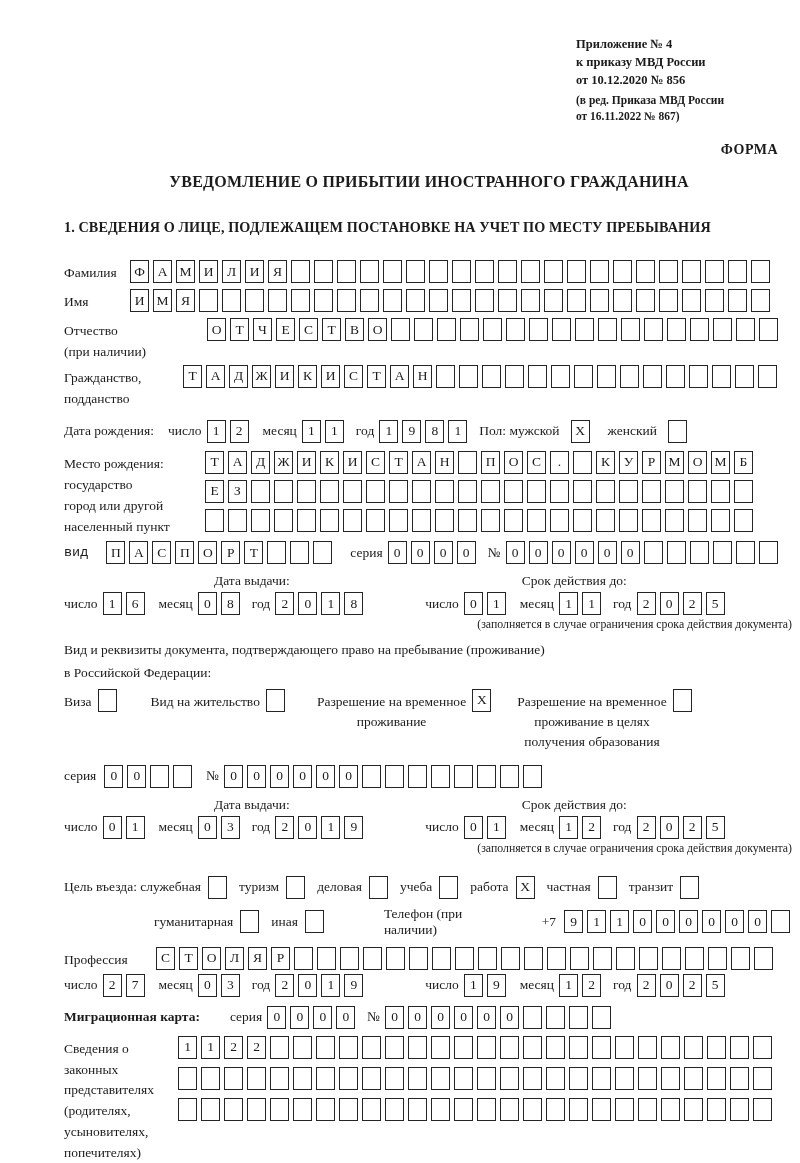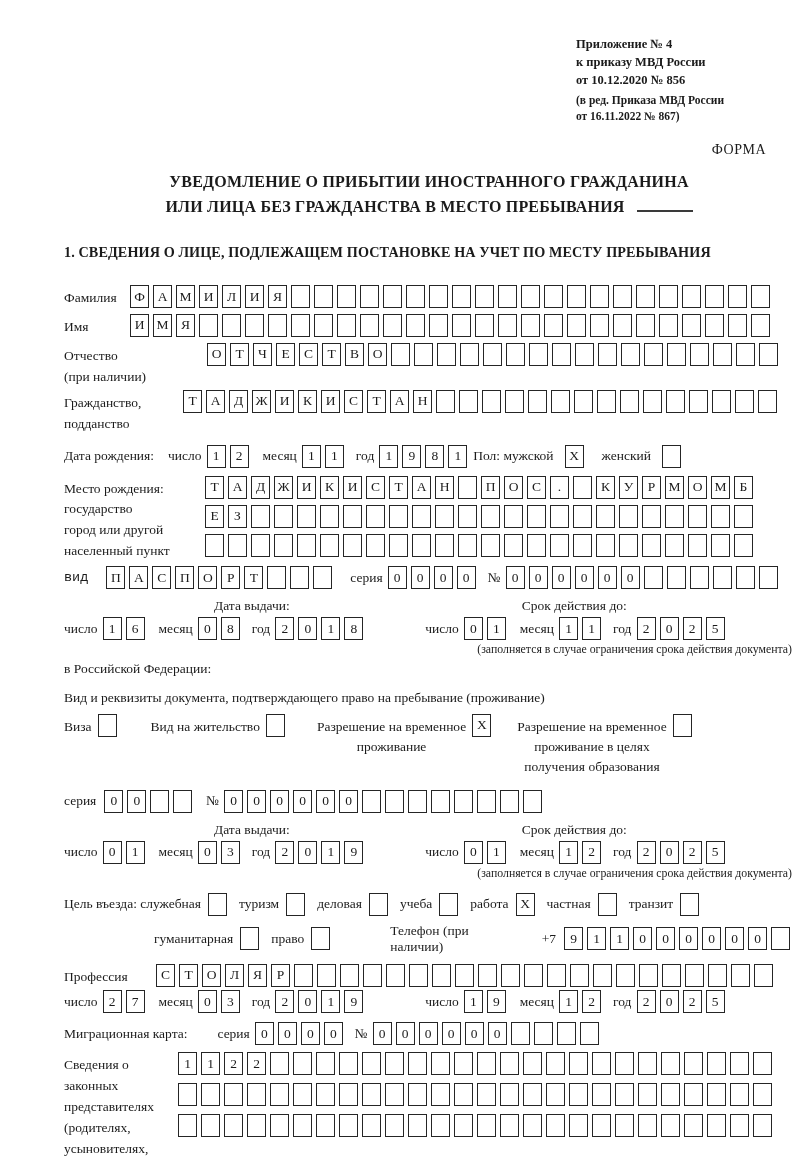--- a/index.html
+++ b/index.html
@@ -2,21 +2,21 @@
 <html><head>
 <meta charset="utf-8">
 <style>
   html,body{margin:0;padding:0;background:#ffffff;}
   body{width:800px;height:1163px;font-family:"Liberation Serif","DejaVu Serif",serif;color:#1b1b1b;}
   .page{position:relative;box-sizing:border-box;width:800px;height:1163px;padding:36px 6px 0 64px;overflow:hidden;}
 
   
   .hdr{width:190px;margin-left:auto;margin-right:28px;font-size:12.5px;line-height:1.42;font-weight:bold;}
   .hdr .sub{font-size:11.5px;margin-top:3px;line-height:1.4;}
-  .forma{ text-align:right;margin-right:28px;margin-top:18px;font-weight:normal;font-size:14px;letter-spacing:.5px;}
+  .forma{ text-align:right;margin-right:16px;margin-top:18px;font-weight:bold;font-size:14px;letter-spacing:.5px;}
 
   
   .title{text-align:center;font-weight:bold;font-size:16px;line-height:1.55;margin-top:12px;letter-spacing:.2px;}
   .blank-line{display:inline-block;width:56px;border-bottom:2px solid #3a3a3a;height:13px;margin-left:12px;}
   .section{font-weight:bold;font-size:14.2px;margin-top:24px;letter-spacing:.1px;}
 
   
   .frow{display:flex;align-items:flex-start;margin-top:5px;}
   .lbl{font-size:13.5px;line-height:1.55;white-space:pre-line;flex:0 0 auto;padding-top:3px;}
   .cells{display:flex;flex-wrap:nowrap;}
@@ -36,21 +36,21 @@
   .plain{font-size:13.5px;margin-top:8px;line-height:1.5;}
   .center-head{text-align:center;font-weight:bold;font-size:13px;margin-top:7px;}
 
   
   .permit-row{display:flex;align-items:flex-start;margin-top:6px;font-size:13.5px;}
   .plbl{white-space:pre-line;line-height:1.5;padding-top:3px;}
   .pcenter{text-align:center;}
   .pr-ml1{margin-left:30px;font-family:Liberation Serif, serif;} .pr-ml2{margin-left:28px;} .pr-ml3{margin-left:22px;}
 
   
-  .purpose{display:flex;align-items:center;font-size:13.5px;margin-top:12px;}
+  .purpose{display:flex;align-items:center;font-size:13.5px;margin-top:20px;}
   .pitem{display:flex;align-items:center;margin-right:12px;}
   .pitem .cell{margin-left:7px;margin-right:0;}
   .indent90{margin-left:90px;}
   .phone-lbl{margin-left:48px;}
   .phone-prefix{margin-left:36px;margin-right:8px;}
 </style>
 </head>
 <body>
 
 <div class="page">
@@ -61,21 +61,20 @@
     <div>от 10.12.2020 № 856</div>
     <div class="sub">
       <div>(в ред. Приказа МВД России</div>
       <div>от 16.11.2022 № 867)</div>
     </div>
   </div>
   <div class="forma">ФОРМА</div>
 
   <div class="title">
     <div>УВЕДОМЛЕНИЕ О ПРИБЫТИИ ИНОСТРАННОГО ГРАЖДАНИНА</div>
-    <div><span>ИЛИ ЛИЦА БЕЗ ГРАЖДАНСТВА В МЕСТО ПРЕБЫВАНИЯ</span><span class="blank-line"></span></div>
   </div>
 
   <div class="section">1. СВЕДЕНИЯ О ЛИЦЕ, ПОДЛЕЖАЩЕМ ПОСТАНОВКЕ НА УЧЕТ ПО МЕСТУ ПРЕБЫВАНИЯ</div>
 
   <div class="frow" style="margin-top:24px;">
     <span class="lbl" style="width:66px;">Фамилия</span>
     <span class="cells">
         <span class="cell">Ф</span>
         <span class="cell">А</span>
         <span class="cell">М</span>
@@ -218,21 +217,21 @@
         <span class="cell">1</span>
         <span class="cell">1</span>
       </span>
     <span class="dlbl ml8">год</span>
     <span class="cells">
         <span class="cell">1</span>
         <span class="cell">9</span>
         <span class="cell">8</span>
         <span class="cell">1</span>
       </span>
-    <span class="dlbl" style="margin-left:2px;">Пол: мужской</span>
+    <span class="dlbl" style="margin-left:8px;">Пол: мужской</span>
     <span class="cell cb">X</span>
     <span class="dlbl" style="margin-left:14px;">женский</span>
     <span class="cell cb"></span>
   </div>
 
   <div class="frow" style="margin-top:8px;">
     <span class="lbl" style="width:141px;">Место рождения:
 государство
 город или другой
 населенный пункт</span>
@@ -392,22 +391,22 @@
     <span class="dlbl ml8">год</span>
     <span class="cells">
         <span class="cell">2</span>
         <span class="cell">0</span>
         <span class="cell">2</span>
         <span class="cell">5</span>
       </span>
   </div>
   <div class="note">(заполняется в случае ограничения срока действия документа)</div>
 
+  <div class="plain">Вид и реквизиты документа, подтверждающего право на пребывание (проживание)</div>
   <div class="plain" style="margin-top:2px;">в Российской Федерации:</div>
-  <div class="plain">Вид и реквизиты документа, подтверждающего право на пребывание (проживание)</div>
 
   <div class="permit-row">
     <span class="plbl">Виза</span>
     <span class="cell cb"></span>
     <span class="plbl pr-ml1">Вид на жительство</span>
     <span class="cell cb"></span>
     <span class="plbl pcenter pr-ml2">Разрешение на временное
 проживание</span>
     <span class="cell cb">X</span>
     <span class="plbl pcenter pr-ml3">Разрешение на временное
@@ -514,21 +513,21 @@
         <span>транзит</span>
         <span class="cell cb"></span>
       </span>
   </div>
   <div class="purpose" style="margin-top:7px;">
     <span class="pitem indent90">
         <span>гуманитарная</span>
         <span class="cell cb"></span>
       </span>
     <span class="pitem">
-        <span>право</span>
+        <span>иная</span>
         <span class="cell cb"></span>
       </span>
     <span class="phone-lbl">Телефон (при наличии)</span>
     <span class="phone-prefix">+7</span>
     <span class="cells">
         <span class="cell">9</span>
         <span class="cell">1</span>
         <span class="cell">1</span>
         <span class="cell">0</span>
         <span class="cell">0</span>
@@ -604,21 +603,21 @@
     <span class="dlbl ml8">год</span>
     <span class="cells">
         <span class="cell">2</span>
         <span class="cell">0</span>
         <span class="cell">2</span>
         <span class="cell">5</span>
       </span>
   </div>
 
   <div class="dr" style="margin-top:9px;">
-    <span class="dlbl" style="margin-right:30px;">Миграционная карта:</span>
+    <span class="dlbl" style="margin-right:30px;font-weight:bold;">Миграционная карта:</span>
     <span class="dlbl">серия</span>
     <span class="cells">
         <span class="cell">0</span>
         <span class="cell">0</span>
         <span class="cell">0</span>
         <span class="cell">0</span>
       </span>
     <span class="dlbl ml8">№</span>
     <span class="cells">
         <span class="cell">0</span>

